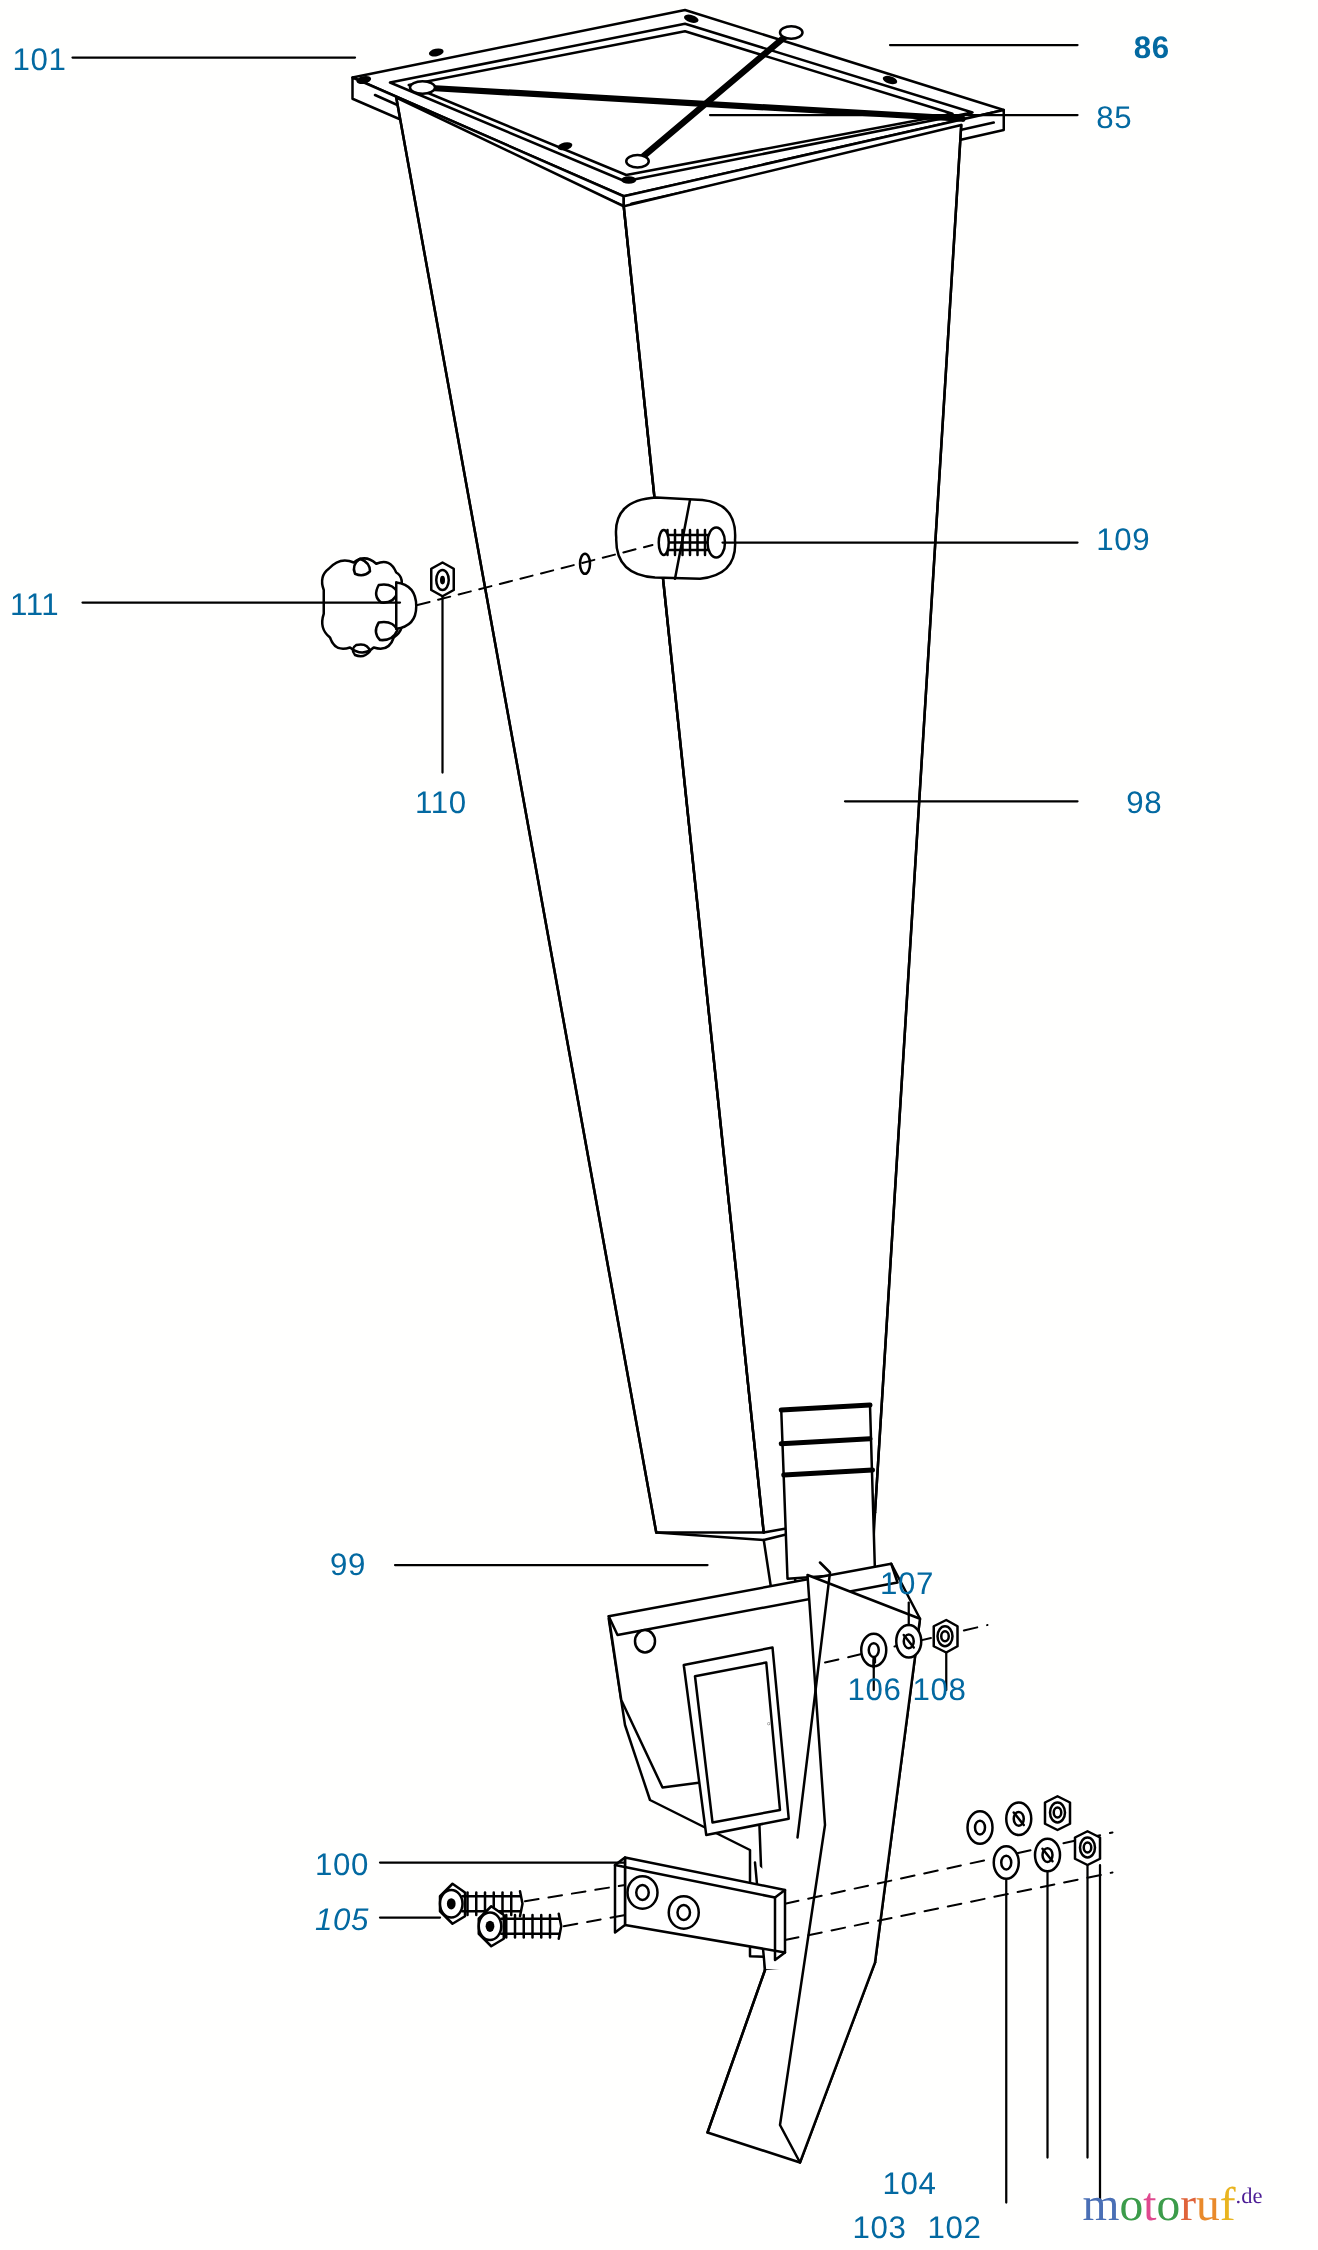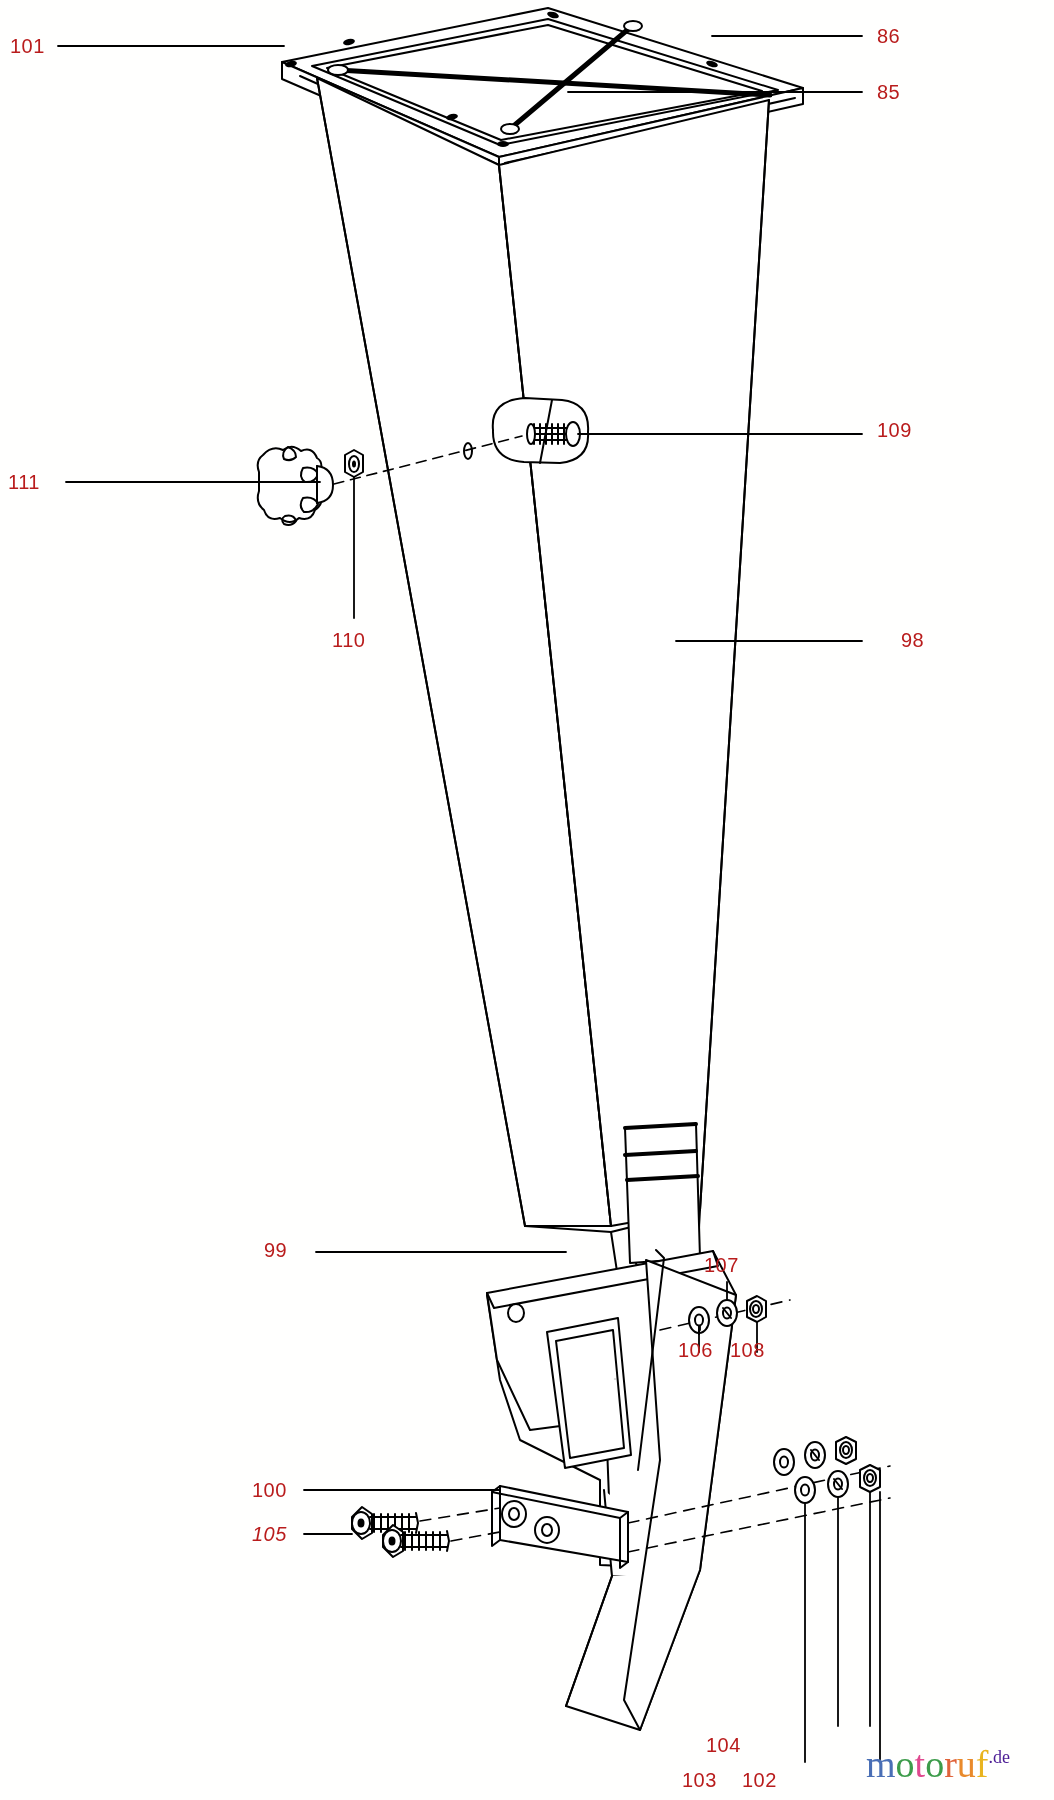--- a/index.html
+++ b/index.html
@@ -17,23 +17,23 @@
   }
   #art {
     position: absolute;
     left: 0; top: 0;
     width: 1054px;
     height: 1800px;
   }
   .lbl {
     position: absolute;
     font-family: "Liberation Sans", sans-serif;
-    font-size: 20px;
+    font-size: 25px;
     font-weight: 400;
-    color: #b91c1c;
+    color: #0369a1;
     letter-spacing: 0.5px;
     white-space: nowrap;
     line-height: 1;
   }
   #watermark {
     position: absolute;
     left: 866px;
     top: 1745px;
     font-family: "Liberation Serif", serif;
     font-size: 38px;
@@ -352,21 +352,21 @@
         <path d="M 870 1492 L 870 1726"></path>
 
         <path d="M 805 1504 L 805 1762"></path>
 
         <path d="M 880 1492 L 880 1762"></path>
       </g>
     </g>
   </svg>
 
   <div class="lbl" style="left:10px;  top:36px;">101</div>
-  <div class="lbl" style="left:877px; top:26px;">86</div>
+  <div class="lbl" style="left:907px; top:26px;font-weight:bold;">86</div>
   <div class="lbl" style="left:877px; top:82px;">85</div>
   <div class="lbl" style="left:877px; top:420px;">109</div>
   <div class="lbl" style="left:8px;   top:472px;">111</div>
   <div class="lbl" style="left:332px; top:630px;">110</div>
   <div class="lbl" style="left:877px; top:630px;margin-left:24px;">98</div>
   <div class="lbl" style="left:264px; top:1240px;">99</div>
   <div class="lbl" style="left:704px; top:1255px;">107</div>
   <div class="lbl" style="left:678px; top:1340px;">106</div>
   <div class="lbl" style="left:730px; top:1340px;">108</div>
   <div class="lbl" style="left:252px; top:1480px;">100</div>

